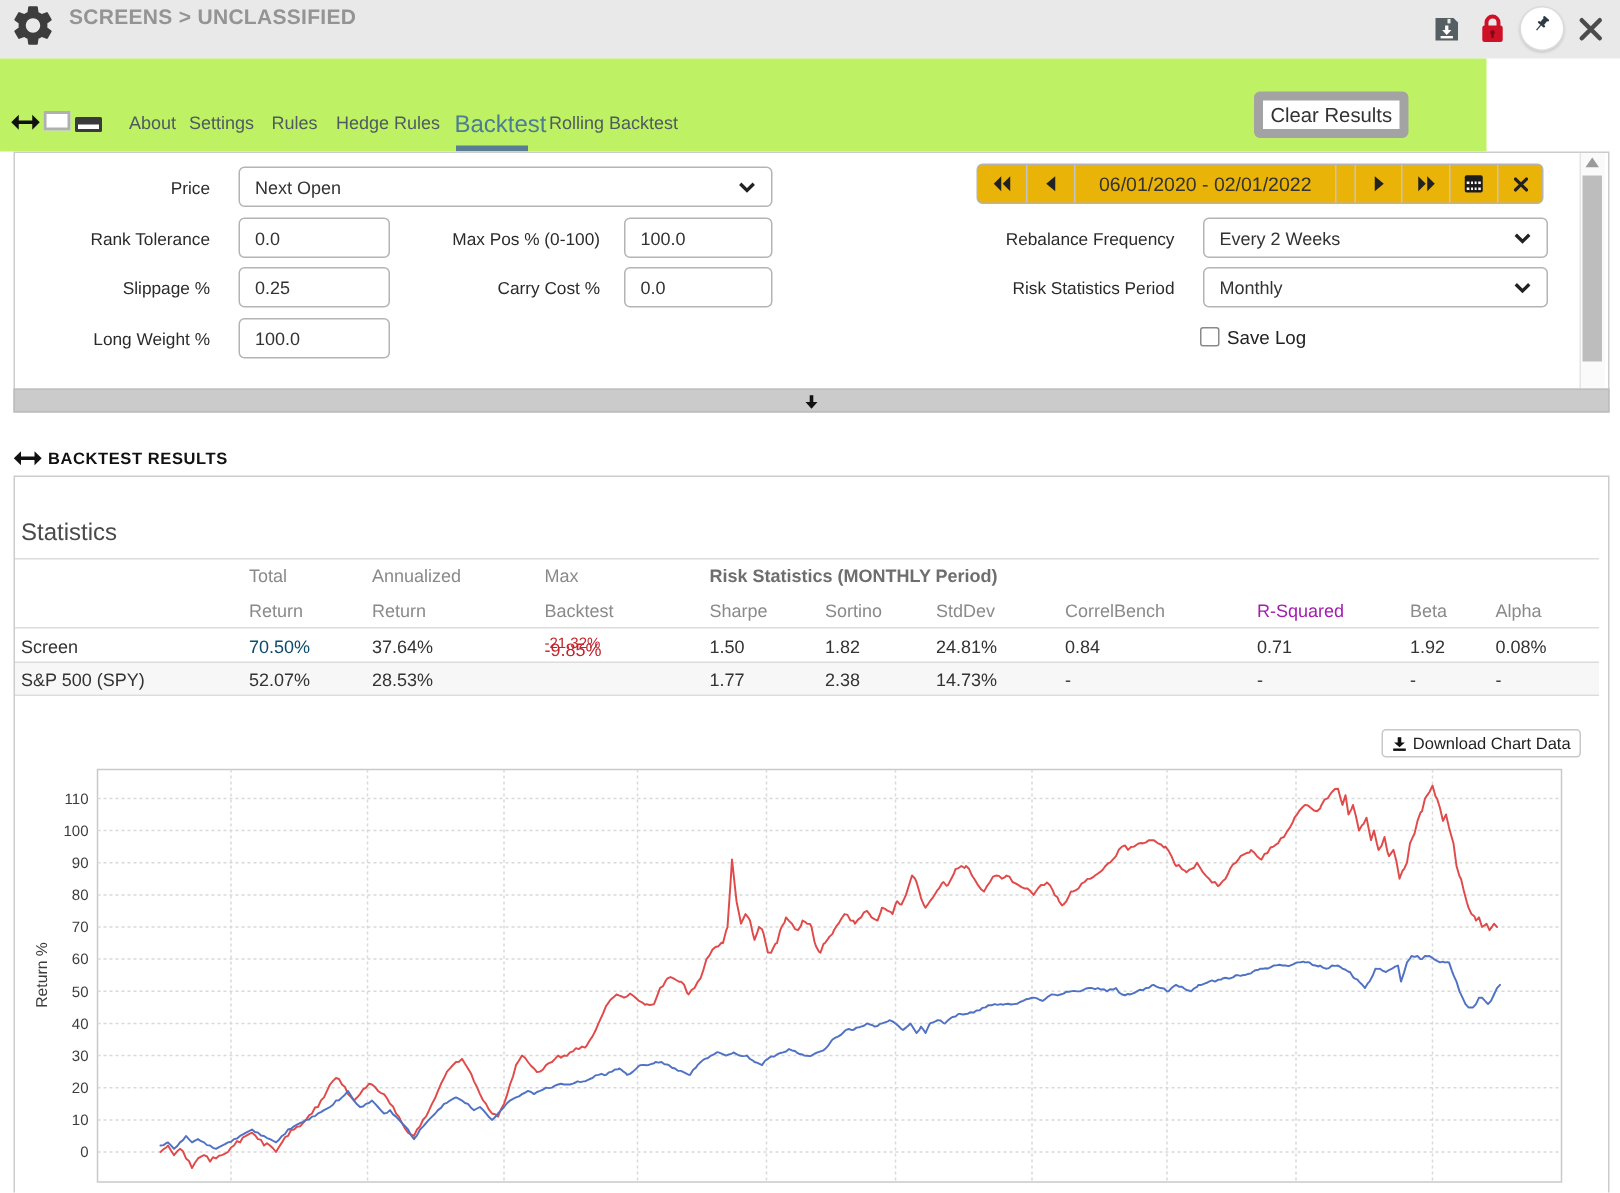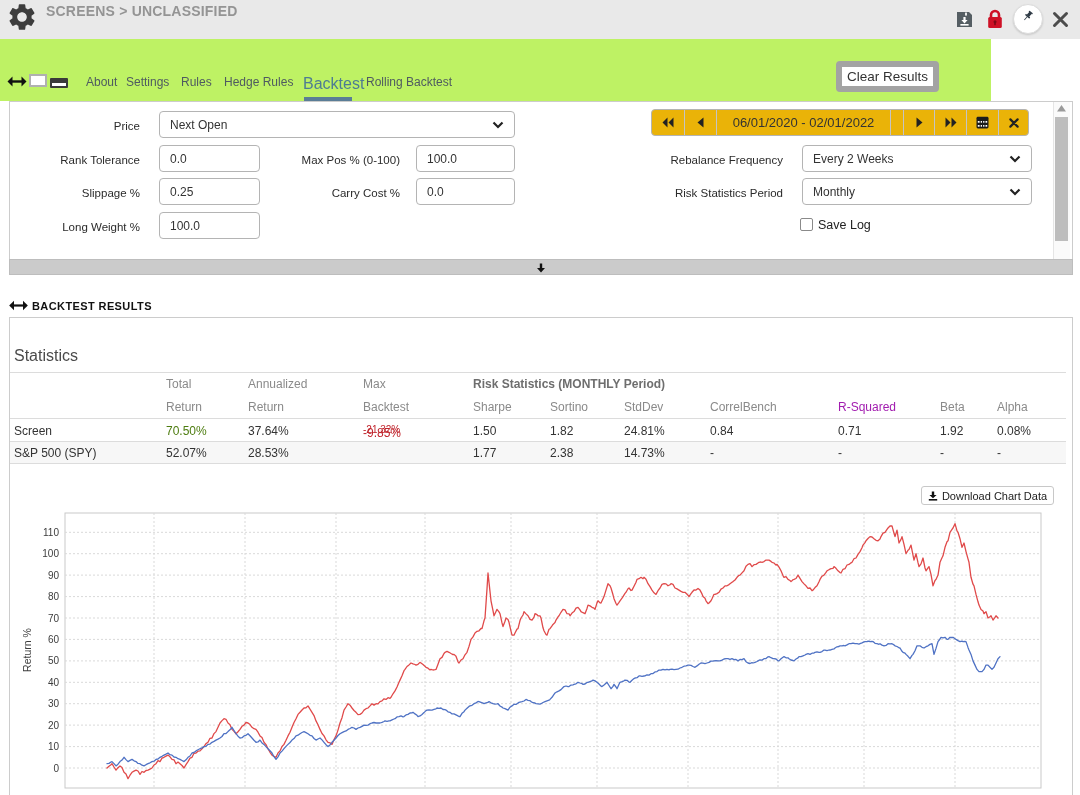--- a/index.html
+++ b/index.html
@@ -187,21 +187,21 @@
 <div class="abs" style="left:248px;top:400px;font-size:12px;color:#8a8a8a">Return</div>
 <div class="abs" style="left:363px;top:400px;font-size:12px;color:#8a8a8a">Backtest</div>
 <div class="abs" style="left:473px;top:400px;font-size:12px;color:#8a8a8a">Sharpe</div>
 <div class="abs" style="left:550px;top:400px;font-size:12px;color:#8a8a8a">Sortino</div>
 <div class="abs" style="left:624px;top:400px;font-size:12px;color:#8a8a8a">StdDev</div>
 <div class="abs" style="left:710px;top:400px;font-size:12px;color:#8a8a8a">CorrelBench</div>
 <div class="abs" style="left:838px;top:400px;font-size:12px;color:#a21caf">R-Squared</div>
 <div class="abs" style="left:940px;top:400px;font-size:12px;color:#8a8a8a">Beta</div>
 <div class="abs" style="left:997px;top:400px;font-size:12px;color:#8a8a8a">Alpha</div>
 <div class="abs" style="left:14px;top:424px;font-size:12px;color:#333">Screen</div>
-<div class="abs" style="left:166px;top:424px;font-size:12px;color:#4d7c0f">70.50%</div>
+<div class="abs" style="left:166px;top:424px;font-size:12px;color:#0c4a6e">70.50%</div>
 <div class="abs" style="left:248px;top:424px;font-size:12px;color:#333">37.64%</div>
 <div class="abs" style="left:363px;top:424px;font-size:10px;color:#c0242c">-21.32%</div>
 <div class="abs" style="left:473px;top:424px;font-size:12px;color:#333">1.50</div>
 <div class="abs" style="left:550px;top:424px;font-size:12px;color:#333">1.82</div>
 <div class="abs" style="left:624px;top:424px;font-size:12px;color:#333">24.81%</div>
 <div class="abs" style="left:710px;top:424px;font-size:12px;color:#333">0.84</div>
 <div class="abs" style="left:838px;top:424px;font-size:12px;color:#333">0.71</div>
 <div class="abs" style="left:940px;top:424px;font-size:12px;color:#333">1.92</div>
 <div class="abs" style="left:997px;top:424px;font-size:12px;color:#333">0.08%</div>
 <div class="abs" style="left:14px;top:446px;font-size:12px;color:#333">S&amp;P 500 (SPY)</div>

